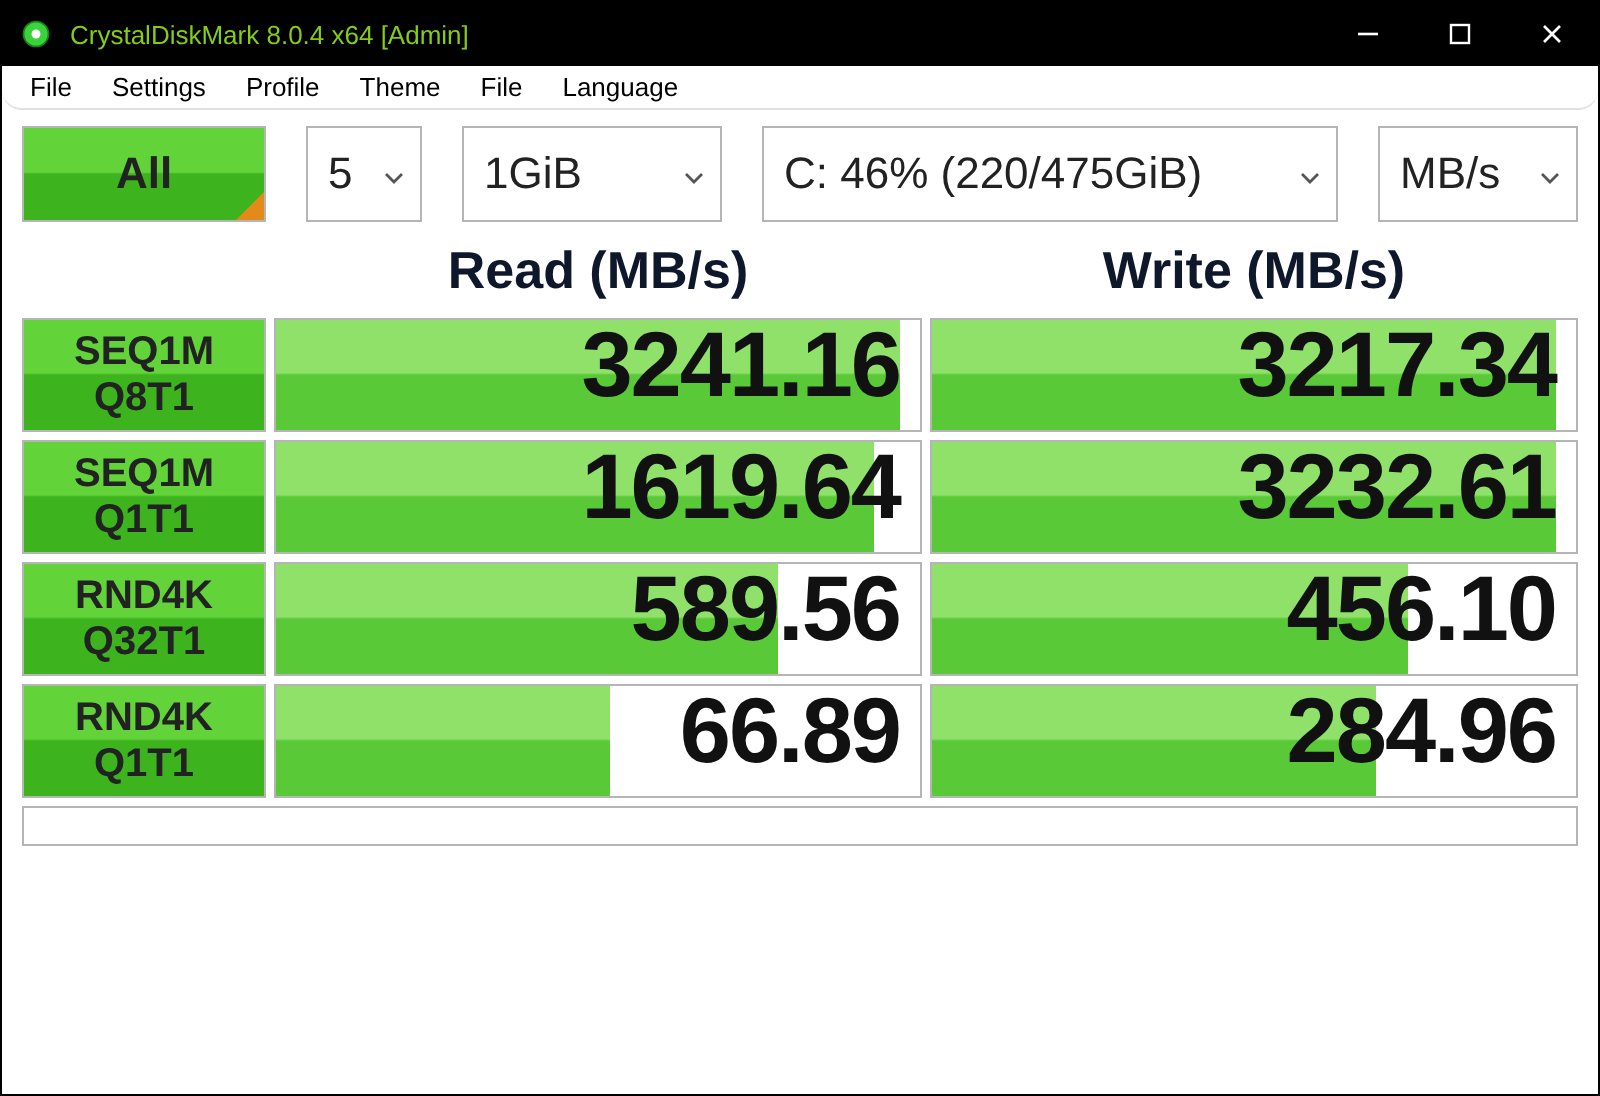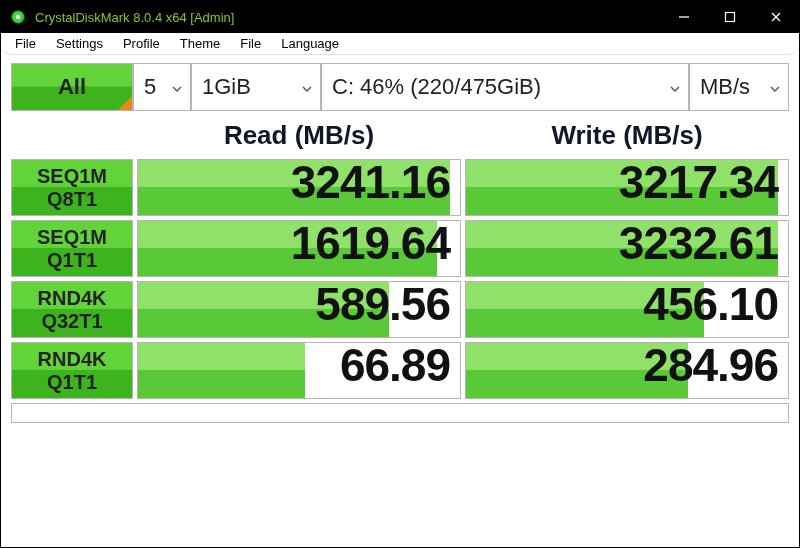--- a/index.html
+++ b/index.html
@@ -6,21 +6,21 @@
   html, body { width: 800px; height: 548px; font-family: "Segoe UI", Arial, sans-serif; background: #fff; overflow: hidden; }
   .window { width: 800px; height: 548px; display: flex; flex-direction: column; border: 1px solid #000; }
   .titlebar { height: 32px; background: #000; color: #84cc16; display: flex; align-items: center; padding: 0 0 0 8px; }
   .titlebar .icon { width: 18px; height: 18px; margin-right: 8px; display: flex; align-items: center; justify-content: center; }
   .titlebar .title { font-size: 13px; flex: 1; }
   .titlebar .ctrl { width: 46px; height: 32px; display: flex; align-items: center; justify-content: center; cursor: pointer; }
   .titlebar .ctrl svg { stroke: #fff; fill: none; }
   .menubar { height: 22px; background: #fff; border-bottom: 1px solid #e0e0e0; display: flex; align-items: center; padding: 0 4px; gap: 0; border-radius: 10px; }
   .menuitem { font-size: 13px; color: #000; padding: 2px 10px; cursor: pointer; }
   .content { flex: 1; padding: 8px 10px 10px 10px; background: #fff; display: flex; flex-direction: column; gap: 4px; }
-  .toprow { display: grid; grid-template-columns: 122px 58px 130px 1fr 100px; gap: 0; height: 48px; }
+  .toprow { display: grid; grid-template-columns: 122px 58px 130px 1fr 100px; gap: 20px; height: 48px; }
   .all-btn { background: linear-gradient(to bottom, #63d33a 0%, #63d33a 48%, #3db41e 50%, #3db41e 100%);
              border: 1px solid #b5b5b5; display: flex; align-items: center; justify-content: center;
              font-weight: 700; font-size: 22px; color: #222; cursor: pointer; position: relative; }
   .all-btn::after { content: ""; position: absolute; right: 0; bottom: 0; width: 0; height: 0;
                     border-left: 14px solid transparent; border-bottom: 14px solid #e38a1a; }
   .combo { border: 1px solid #b5b5b5; background: #fff; display: flex; align-items: center; justify-content: space-between;
            padding: 0 8px 0 10px; font-size: 22px; color: #222; cursor: pointer; }
   .combo .val { overflow: hidden; white-space: nowrap; text-overflow: ellipsis; }
   .combo .caret { margin-left: 6px; }
   .caret svg { width: 10px; height: 10px; }

